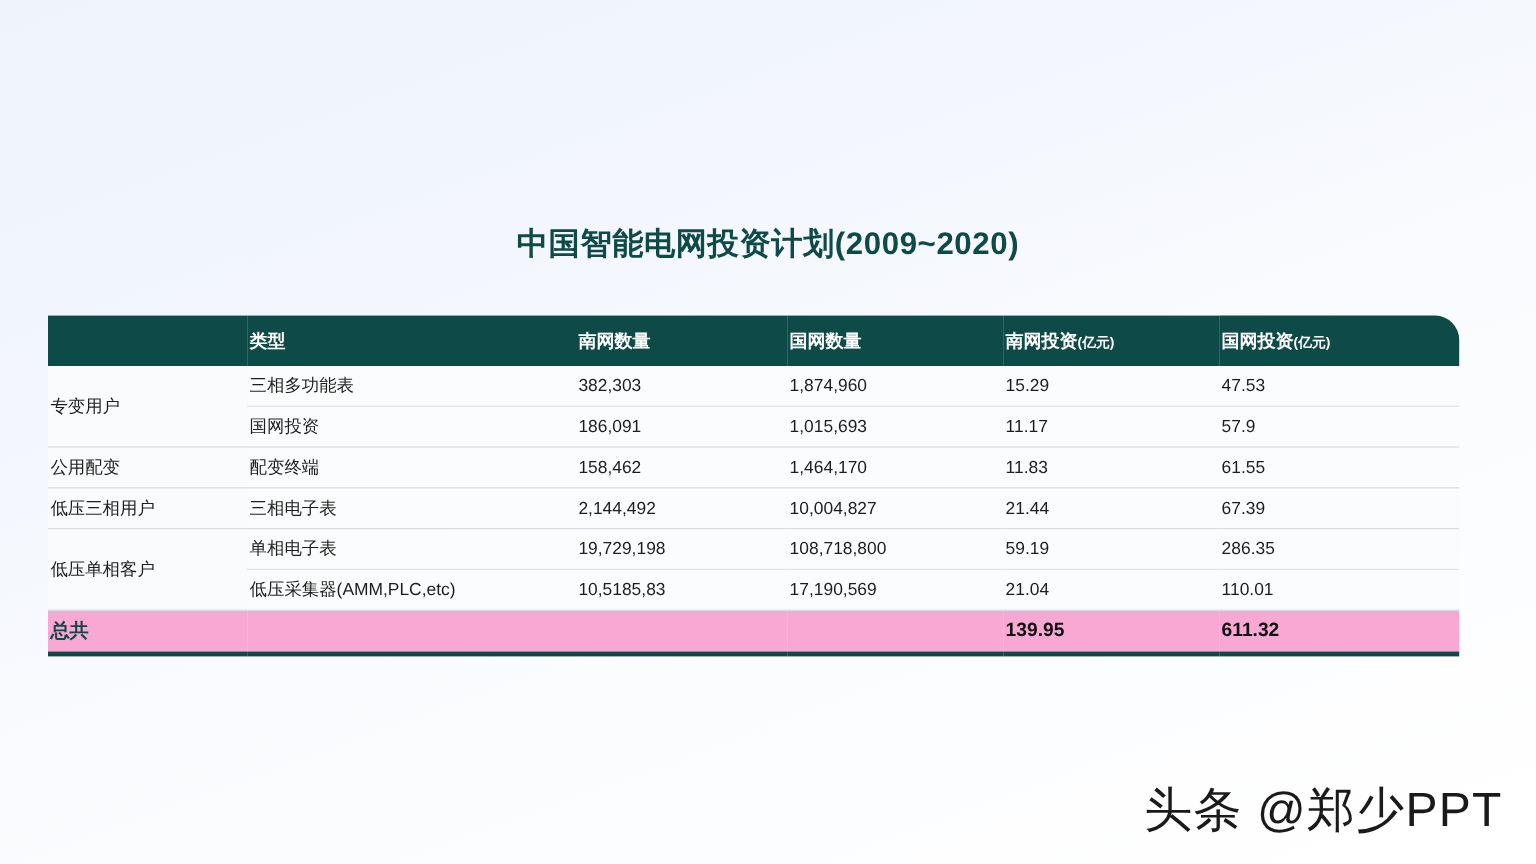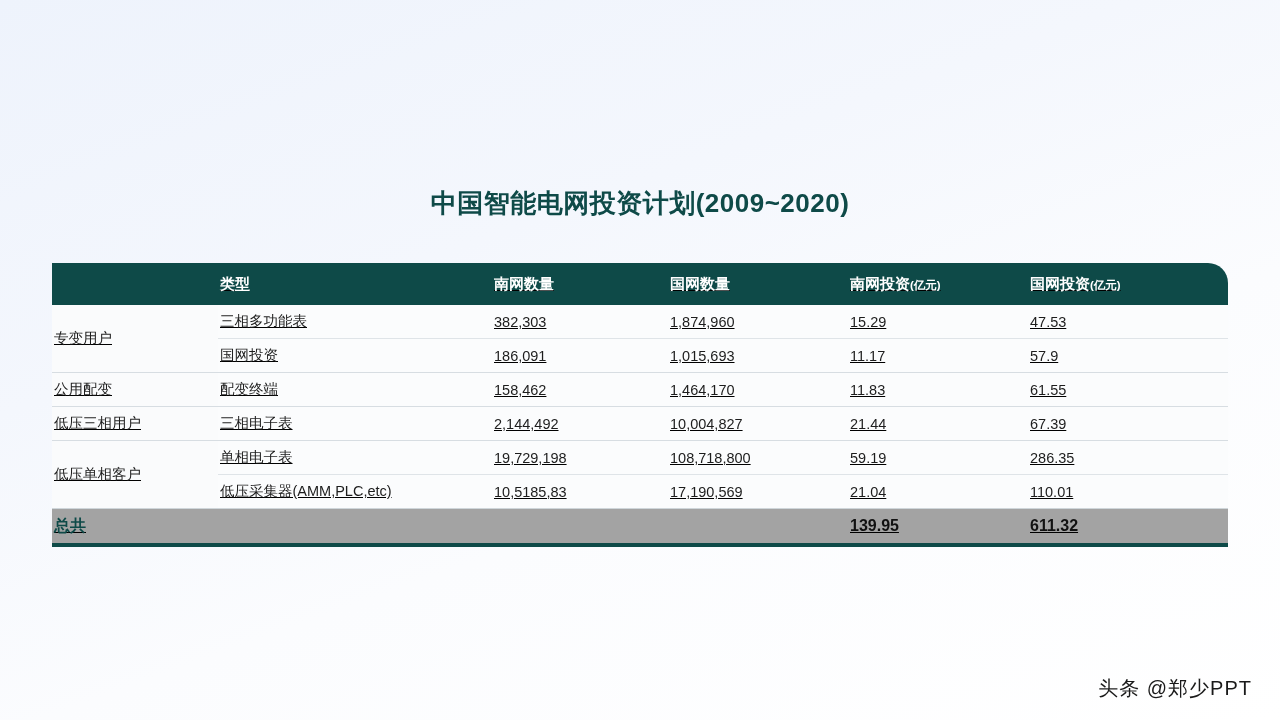--- a/index.html
+++ b/index.html
@@ -30,24 +30,23 @@
     font-size: 26px;
     font-weight: bold;
     color: #0e4a48;
     letter-spacing: 0.5px;
     white-space: nowrap;
   }
 
   
   .table-wrap {
     position: absolute;
-    left: 52px;
+    left: 40px;
     top: 263px;
     width: 1176px;
-    text-decoration: underline;
   }
 
   .tbl {
     width: 100%;
     border-collapse: collapse;
     table-layout: fixed;
     font-size: 14.5px;
     color: #1c1c1c;
   }
 
@@ -101,21 +100,21 @@
   tr.sub-row > td.sub-line {
     border-top: 1px solid #dfe4e8;
   }
 
   tbody tr.first-row > td {
     border-top: none;
   }
 
   
   tr.total td {
-    background: #a3a3a3;
+    background: #f9a8d4;
     border-top: 1px solid #cfd6da;
     border-bottom: 4px solid #0e4a48;
     height: 34px;
     font-weight: bold;
     font-size: 15.5px;
   }
   tr.total td.total-label {
     color: #0e4a48;
     font-weight: bold;
     font-size: 16px;
@@ -125,21 +124,21 @@
     font-weight: bold;
     font-size: 16px;
     margin-left: 24px;
   }
 
   
   .watermark {
     position: absolute;
     right: 28px;
     bottom: 18px;
-    font-size: 20px;
+    font-size: 40px;
     color: #1a1a1a;
     letter-spacing: 1px;
     white-space: nowrap;
     font-family: "Liberation Sans", "DejaVu Sans", sans-serif;
   }
 </style>
 </head>
 <body>
 
 <div class="slide">

